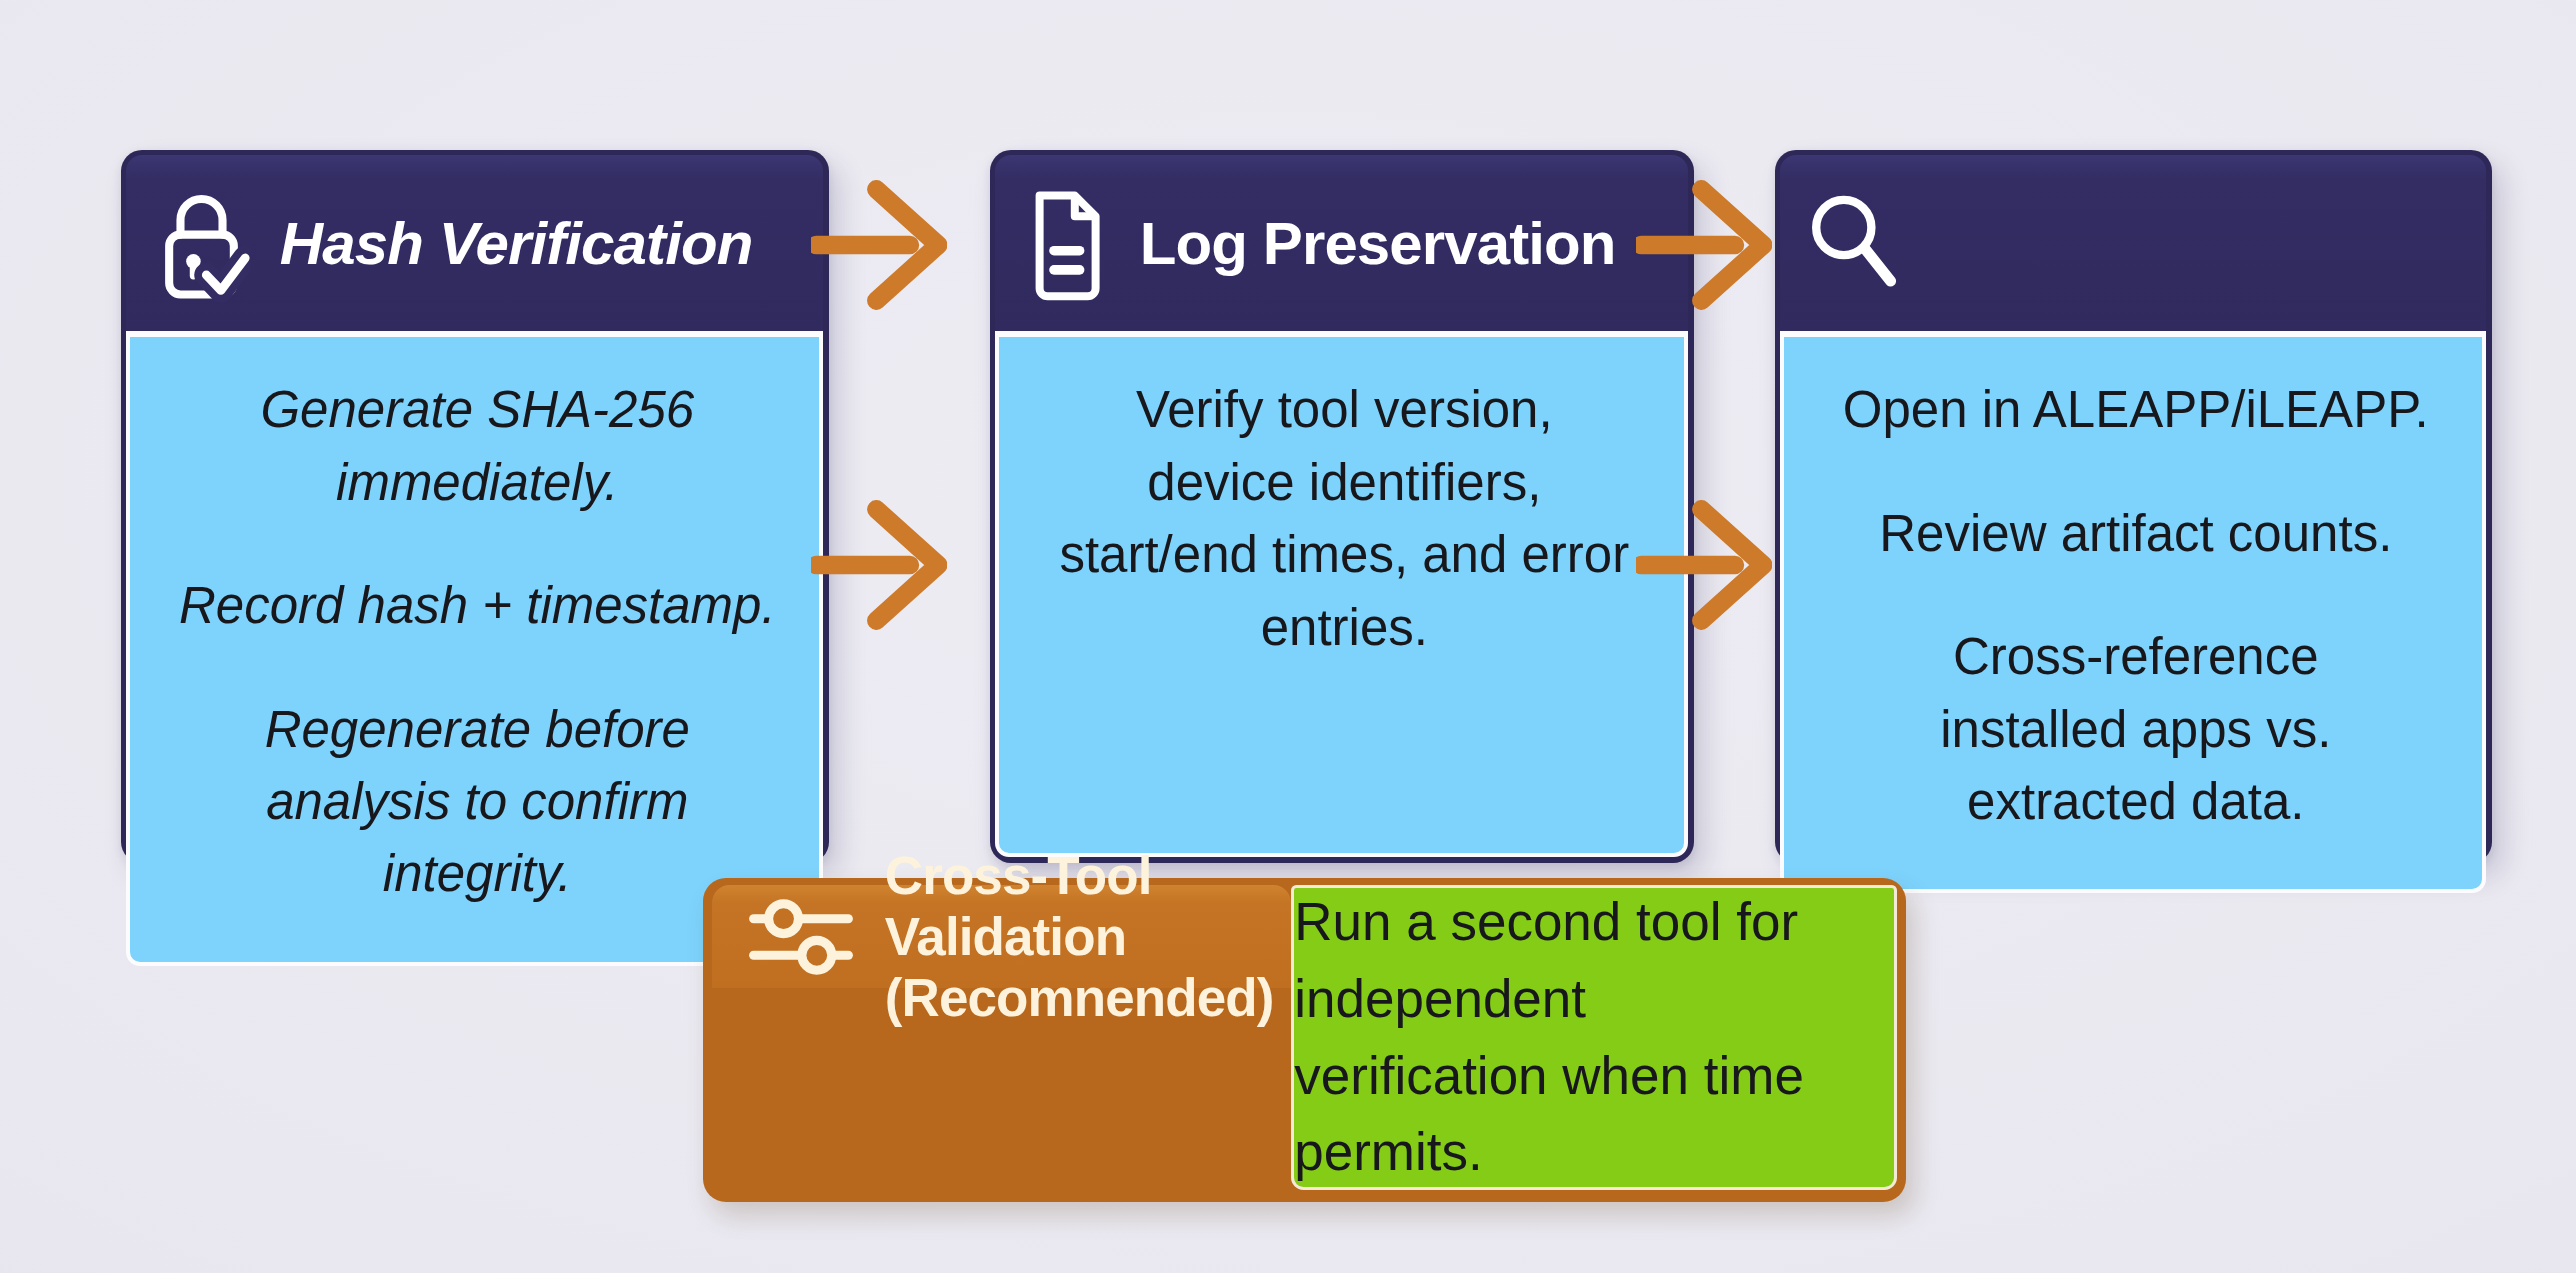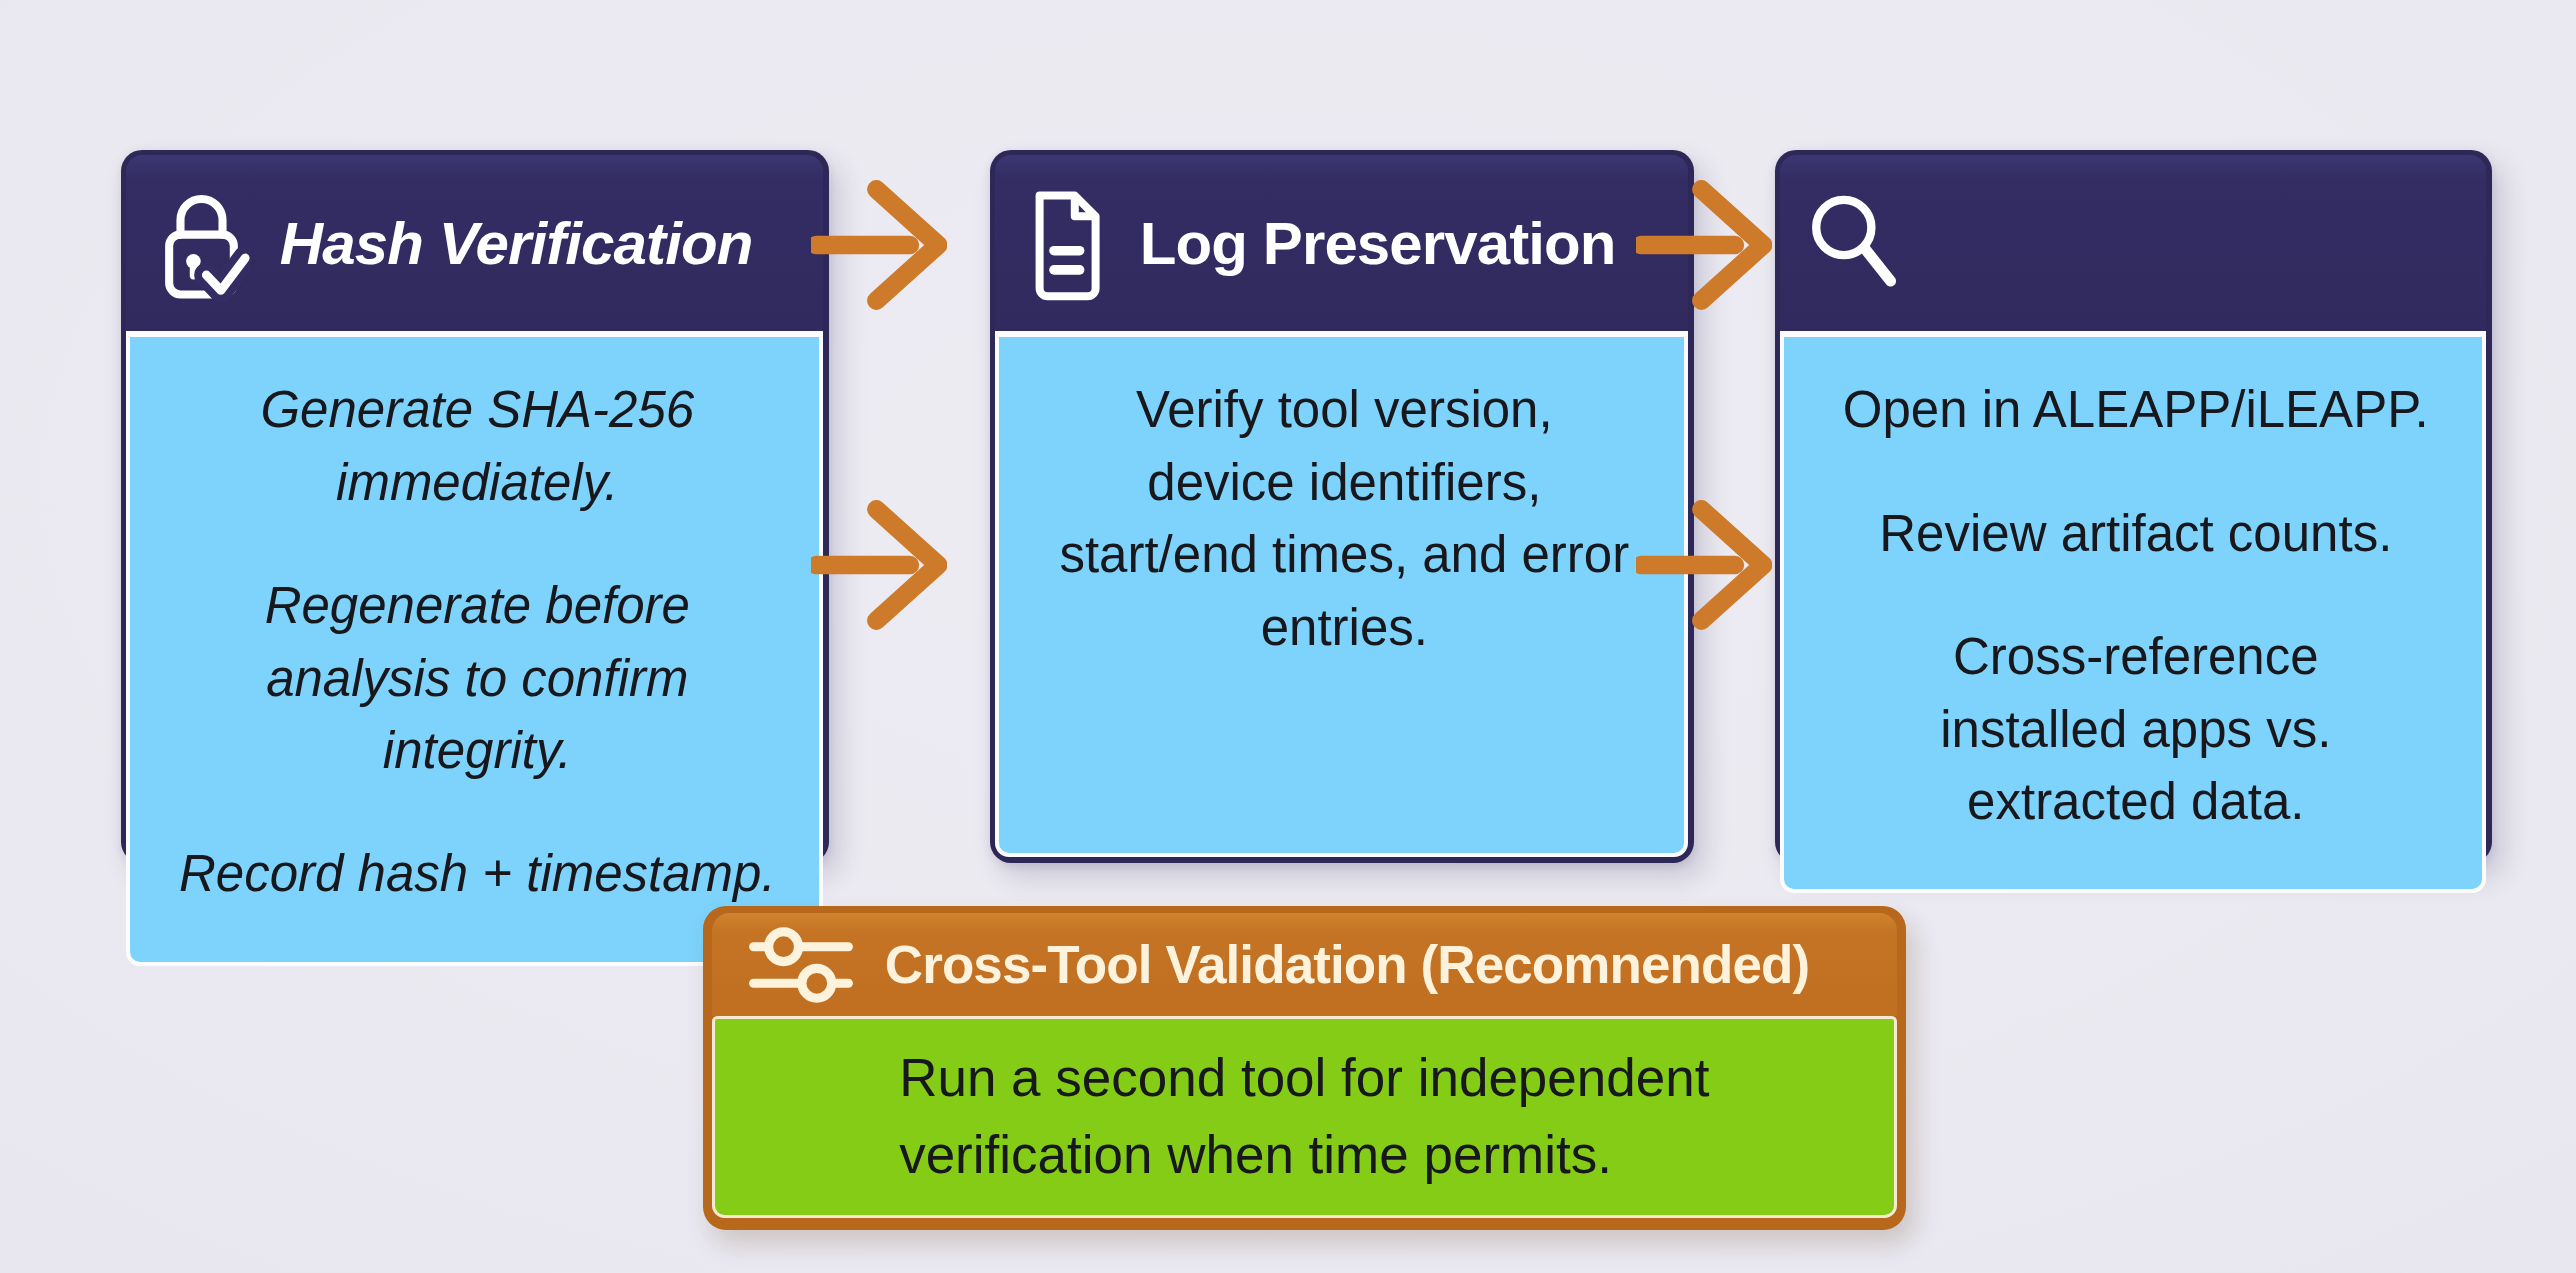--- a/index.html
+++ b/index.html
@@ -53,22 +53,22 @@
   
   .arrow { position: absolute; width: 136px; height: 154px; }
   #arrow-1 { left: 811px;  top: 168px; }
   #arrow-2 { left: 811px;  top: 488px; }
   #arrow-3 { left: 1636px; top: 168px; }
   #arrow-4 { left: 1636px; top: 488px; }
 
   
   .banner {
     position: absolute;
-    left: 703px; top: 906px; width: 1185px; height: 305px;
-    display: flex; flex-direction: column;
+    left: 703px; top: 878px; width: 1185px; height: 305px;
+    display: flex; flex-direction: row;
     background: #b8681c;
     border-radius: 23px;
     padding: 7px 8.8px 12.4px 8.8px;
     box-shadow: 8.8px 14px 25px rgba(90,60,20,0.20);
   }
   .banner-head {
     height: 103px; flex: 0 0 103px;
     display: flex; align-items: center; gap: 30px;
     padding: 0 17.7px 0 35px;
     background: linear-gradient(180deg, #d0832f 0%, #c47424 18%, #c06f20 100%);
@@ -107,24 +107,24 @@
           <path d="M50 101 v14" stroke="#ffffff" stroke-width="9" stroke-linecap="round"></path>
           <path d="M66 114 L84 133 L114 93" stroke="#332d64" stroke-width="30" stroke-linecap="round" stroke-linejoin="round"></path>
           <path d="M66 114 L84 133 L114 93" stroke="#ffffff" stroke-width="11" stroke-linecap="round" stroke-linejoin="round"></path>
         </svg>
       </span>
       <h2>Hash Verification</h2>
     </header>
     <div class="card-body">
       <p>Generate SHA-256
 immediately.</p>
+      <p>Record hash + timestamp.</p>
       <p>Regenerate before
 analysis to confirm
 integrity.</p>
-      <p>Record hash + timestamp.</p>
     </div>
   </section>
 
   <section class="card" id="card-2">
     <header class="card-head">
       <span class="head-icon">
         <svg width="88" height="119" viewBox="0 0 110 140" fill="none">
           <path d="M22 10 h44 l26 26 v90 a10 10 0 0 1 -10 10 H32 a10 10 0 0 1 -10 -10 Z" stroke="#ffffff" stroke-width="10" stroke-linejoin="round"></path>
           <path d="M66 10 v26 h26" stroke="#ffffff" stroke-width="10" stroke-linejoin="round"></path>
           <path d="M40 79 h32" stroke="#ffffff" stroke-width="12" stroke-linecap="round"></path>

